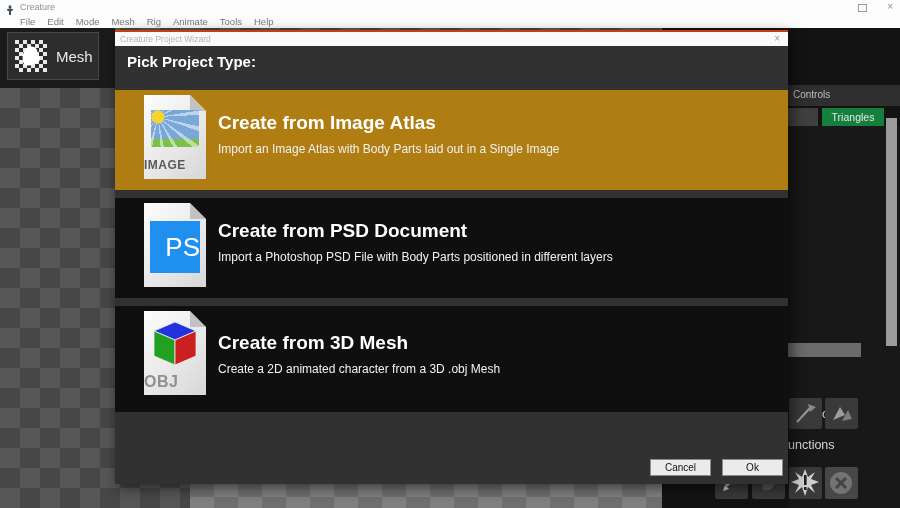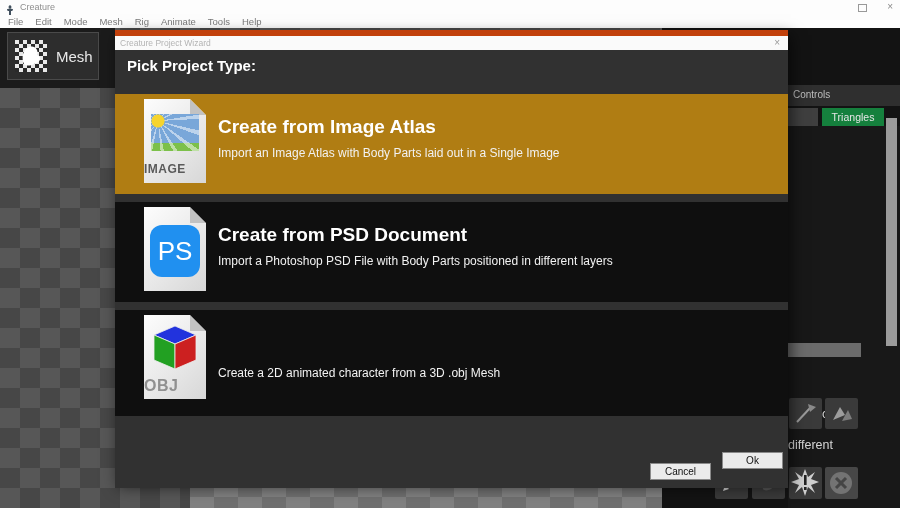--- a/index.html
+++ b/index.html
@@ -5,21 +5,21 @@
   html,body{margin:0;padding:0;}
   body{font-family:"Liberation Sans","DejaVu Sans",sans-serif;background:#000;}
   .screen{position:relative;width:900px;height:508px;overflow:hidden;background:#161616;}
 
   
   .titlebar{position:absolute;left:0;top:0;width:900px;height:15px;background:#fdfdfd;}
   .app-icon{position:absolute;left:5px;top:2px;width:10px;height:11px;}
   .app-title{position:absolute;left:20px;top:2px;font-size:9px;color:#8e8e8e;}
   .win-max{position:absolute;right:33px;top:4px;width:7px;height:6px;border:1px solid #999;}
   .win-close{position:absolute;right:7px;top:1px;font-size:10px;color:#8a8a8a;line-height:12px;}
-  .menubar{position:absolute;left:0;top:15px;width:900px;height:13px;background:#fdfdfd;display:flex;align-items:center;padding-left:2px;box-sizing:border-box;}
+  .menubar{position:absolute;left:0;top:15px;width:900px;height:13px;background:#fdfdfd;display:flex;align-items:center;padding-left:14px;box-sizing:border-box;}
   .menu-item{font-size:9.5px;color:#7a7a7a;padding:0 6px;white-space:nowrap;}
 
   
   .workspace{position:absolute;left:0;top:28px;width:900px;height:480px;background:#161616;}
   .checker-dark{background-color:#474747;
     background-image:linear-gradient(45deg,#575757 25%,transparent 25%,transparent 75%,#575757 75%),
                      linear-gradient(45deg,#575757 25%,transparent 25%,transparent 75%,#575757 75%);
     background-size:40px 40px;background-position:0 0,20px 20px;}
   .checker-light{background-color:#707070;
     background-image:linear-gradient(45deg,#818181 25%,transparent 25%,transparent 75%,#818181 75%),
@@ -57,21 +57,21 @@
   .tool-btn svg{position:absolute;inset:0;}
   .tb-k1{left:127px;top:370px;}
   .tb-k2{left:163px;top:370px;}
   .tb-b1{left:53px;top:439px;height:32px;}
   .tb-b2{left:90px;top:439px;height:32px;}
   .tb-b3{left:127px;top:439px;height:32px;}
   .tb-b4{left:163px;top:439px;height:32px;}
 
   
   .dialog{position:absolute;left:115px;top:2px;width:673px;height:452px;z-index:5;
-    box-shadow:3px 5px 14px rgba(0,0,0,.6);border-top:6px solid #c2410c;box-sizing:border-box;}
+    box-shadow:3px 5px 14px rgba(0,0,0,.6);border-top:2px solid #c2410c;box-sizing:border-box;}
   .dialog-titlebar{position:relative;height:14px;background:#fafafa;}
   .dialog-title{position:absolute;left:5px;top:2px;font-size:8.5px;color:#b3b3b3;}
   .dialog-close{position:absolute;right:8px;top:1px;font-size:10px;color:#9a9a9a;line-height:12px;}
   .dialog-body{position:relative;height:438px;background:var(--dialog-bg,#313131);}
   .dialog-heading{position:absolute;left:12px;top:7px;font-size:15px;font-weight:bold;color:#ffffff;}
 
   .option{position:absolute;left:0;width:673px;background:var(--option-row,#0f0f0f);}
   .option.selected{background:var(--accent,#b07d13);}
   .opt1{top:44px;height:100px;}
   .opt2{top:152px;height:100px;}
@@ -89,30 +89,30 @@
     background:linear-gradient(to top right,#c2c2c2 50%,rgba(0,0,0,0) 50%);}
   .img-thumb{position:absolute;left:7px;top:15px;width:48px;height:37px;
     background:
       radial-gradient(circle at 7px 7px,#f6d42e 0 6px,rgba(0,0,0,0) 7px),
       repeating-conic-gradient(from 15deg at 7px 7px,rgba(255,255,255,.5) 0 6deg,rgba(255,255,255,0) 6deg 22deg),
       linear-gradient(to bottom,rgba(0,0,0,0) 0 29px,#7cc04a 29px),
       linear-gradient(#79a7d9,#79a7d9);}
   .file-badge{position:absolute;bottom:7px;left:0;width:62px;text-align:left;
     font-size:12px;font-weight:bold;color:#5a5a5a;letter-spacing:.5px;}
   .badge-obj{font-size:16px;color:#909090;bottom:4px;}
-  .ps-square{position:absolute;left:6px;top:18px;width:50px;height:52px;background:#2090f0;border-radius:12px;
-    display:flex;align-items:center;justify-content:center;}
+  .ps-square{position:absolute;left:6px;top:18px;width:50px;height:52px;background:#2090f0;border-radius:0;
+    display:flex;align-items:center;justify-content:flex-end;}
   .ps-square span{font-size:26px;color:#ffffff;}
   .cube-svg{position:absolute;left:4px;top:8px;}
 
   
   .dlg-btn{position:absolute;width:61px;height:17px;background:#ebebeb;border:1px solid #8a8a8a;
     font-size:10px;color:#111;text-align:center;line-height:15px;box-sizing:border-box;}
   .btn-cancel{left:535px;top:413px;}
-  .btn-ok{left:607px;top:402px;}
+  .btn-ok{left:607px;top:413px;}
 </style>
 </head>
 <body>
 
 <div class="screen">
 
   <div class="titlebar">
     <span class="app-icon">
       <svg width="10" height="11" viewBox="0 0 10 11">
           <path d="M5 0 C7 1 7 3 5 4 C8 3 9 5 7 6 L6 6 L6 10 L4 10 L4 6 L3 6 C1 5 2 3 5 4 C3 3 3 1 5 0 Z" fill="#41505e"></path>
@@ -165,21 +165,21 @@
           <path d="M19 6 L27 9 L21 14 Z" fill="#8a8a8a"></path>
         </svg>
       </div>
       <div class="tool-btn tb-k2">
         <svg viewBox="0 0 33 31">
           <path d="M8 22 L15 9 L20 17 Z" fill="#9d9d9d"></path>
           <path d="M17 23 L23 12 L27 21 Z" fill="#7d7d7d"></path>
         </svg>
       </div>
 
-      <div class="fn-label two">different</div>
+      <div class="fn-label two">unctions</div>
       <div class="tool-btn tb-b1">
         <svg viewBox="0 0 33 32">
           <rect x="13" y="5" width="6" height="15" rx="1" transform="rotate(45 16 12)" fill="#b5b5b5"></rect>
           <path d="M8 24 L10 18 L14 22 Z" fill="#cfcfcf"></path>
         </svg>
       </div>
       <div class="tool-btn tb-b2">
         <svg viewBox="0 0 33 32">
           <path d="M11 22 C9 16 12 10 17 10 C22 10 24 15 22 19 C20 23 13 25 11 22 Z" fill="#565656"></path>
         </svg>
@@ -232,20 +232,21 @@
         <div class="option opt3">
           <div class="file-icon">
             <span class="file-fold"></span>
             <svg class="cube-svg" width="54" height="50" viewBox="0 0 54 50">
               <polygon points="27,3 48,12 27,21 6,12" fill="#2233dd" stroke="#eeeeee" stroke-width="0.8"></polygon>
               <polygon points="6,12 27,21 27,46 6,37" fill="#22a022" stroke="#eeeeee" stroke-width="0.8"></polygon>
               <polygon points="48,12 27,21 27,46 48,37" fill="#cc2020" stroke="#eeeeee" stroke-width="0.8"></polygon>
             </svg>
             <span class="file-badge badge-obj">OBJ</span>
           </div>
+          <div class="opt-title">Create from 3D Mesh</div>
           <div class="opt-desc">Create a 2D animated character from a 3D .obj Mesh</div>
         </div>
 
         <div class="dlg-btn btn-cancel">Cancel</div>
         <div class="dlg-btn btn-ok">Ok</div>
       </div>
     </div>
 
   </div>
 </div>

